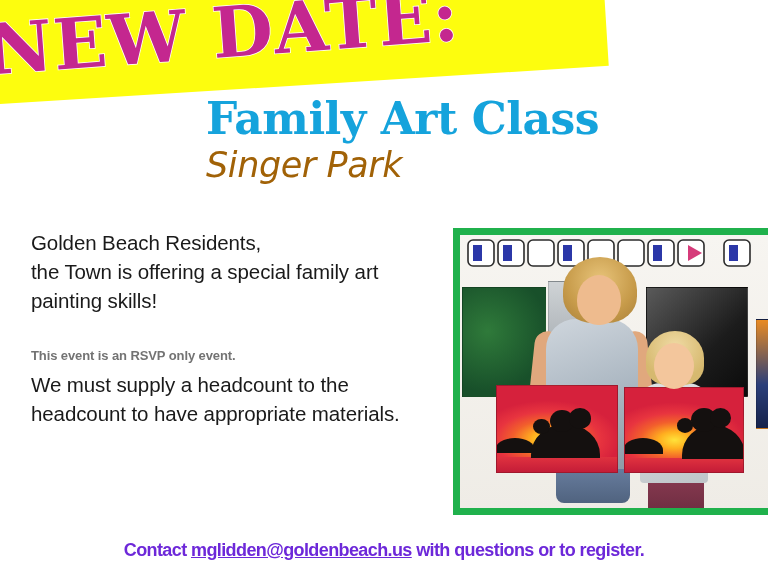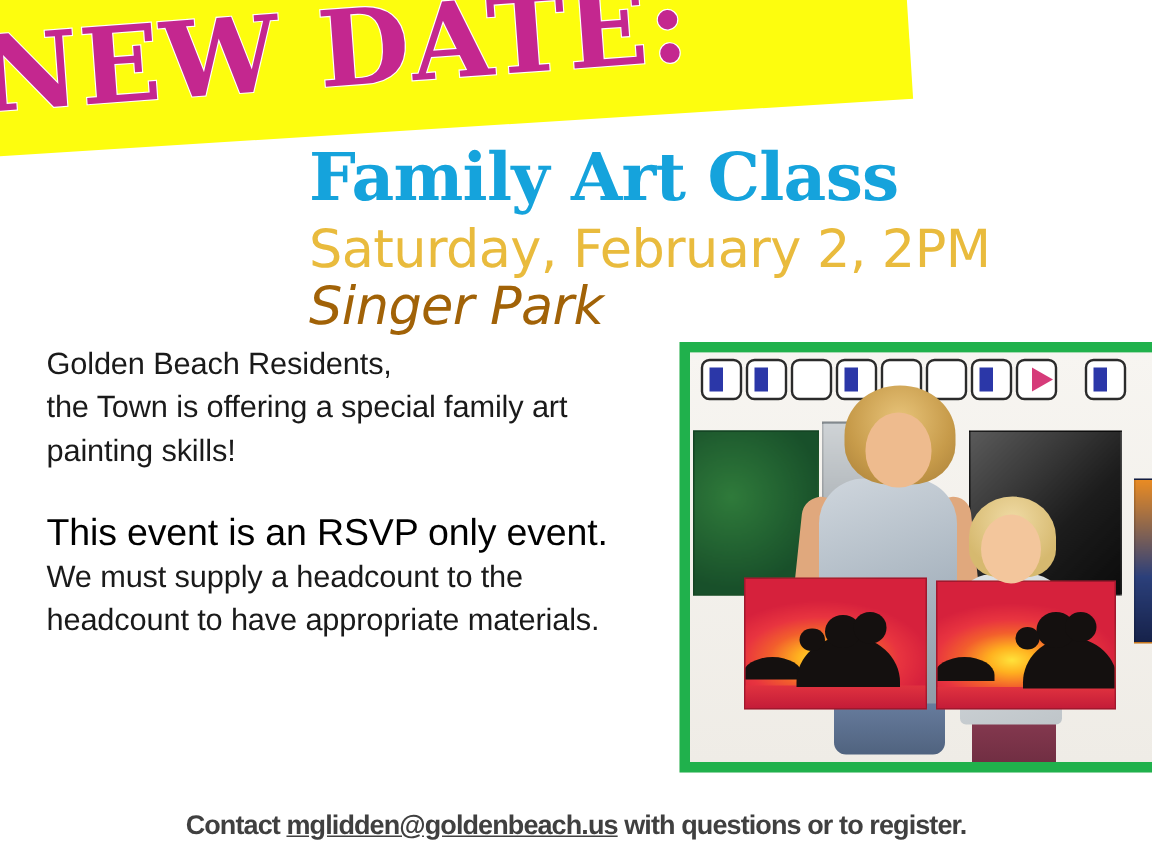--- a/index.html
+++ b/index.html
@@ -123,24 +123,24 @@
     color: #1a1a1a;
     letter-spacing: -0.1px;
   }
 
   .para .line { display: block; white-space: nowrap; }
 
   .para-gap { height: 26px; }
 
   .rsvp-line {
     font-family: "Liberation Sans", sans-serif;
-    font-weight: normal;
-    font-size: 25px;
+    font-weight: bold;
+    font-size: 13px;
     line-height: 29px;
-    color: #000000;
+    color: #737373;
     letter-spacing: -0.1px;
     display: block;
     white-space: nowrap;
   }
 
   
   .photo-frame {
     position: absolute;
     left: 453px;
     top: 228px;
@@ -294,38 +294,37 @@
     left: 0;
     top: 538px;
     width: 768px;
     text-align: center;
     z-index: 4;
     font-family: "Liberation Sans", sans-serif;
     font-weight: bold;
     font-size: 18px;
     line-height: 24px;
     letter-spacing: -0.6px;
-    color: #404040;
+    color: #6d28d9;
     white-space: nowrap;
   }
   .contact .email { text-decoration: underline; }
 </style>
 </head>
 <body>
 
 <div class="flyer">
 
   <div class="banner-wrap">
     <div class="banner-bg"></div>
     <div class="new-date">NEW DATE:</div>
   </div>
 
   <div class="title-block">
     <div class="title-main">Family Art Class</div>
-    <div class="title-date">Saturday, February 2, 2PM</div>
     <div class="title-place">Singer Park</div>
   </div>
 
   <div class="body-copy">
     <div class="para">
       <span class="line">Golden Beach Residents,</span>
       <span class="line">the Town is offering a special family art</span>
       <span class="line">painting skills!</span>
     </div>
 

